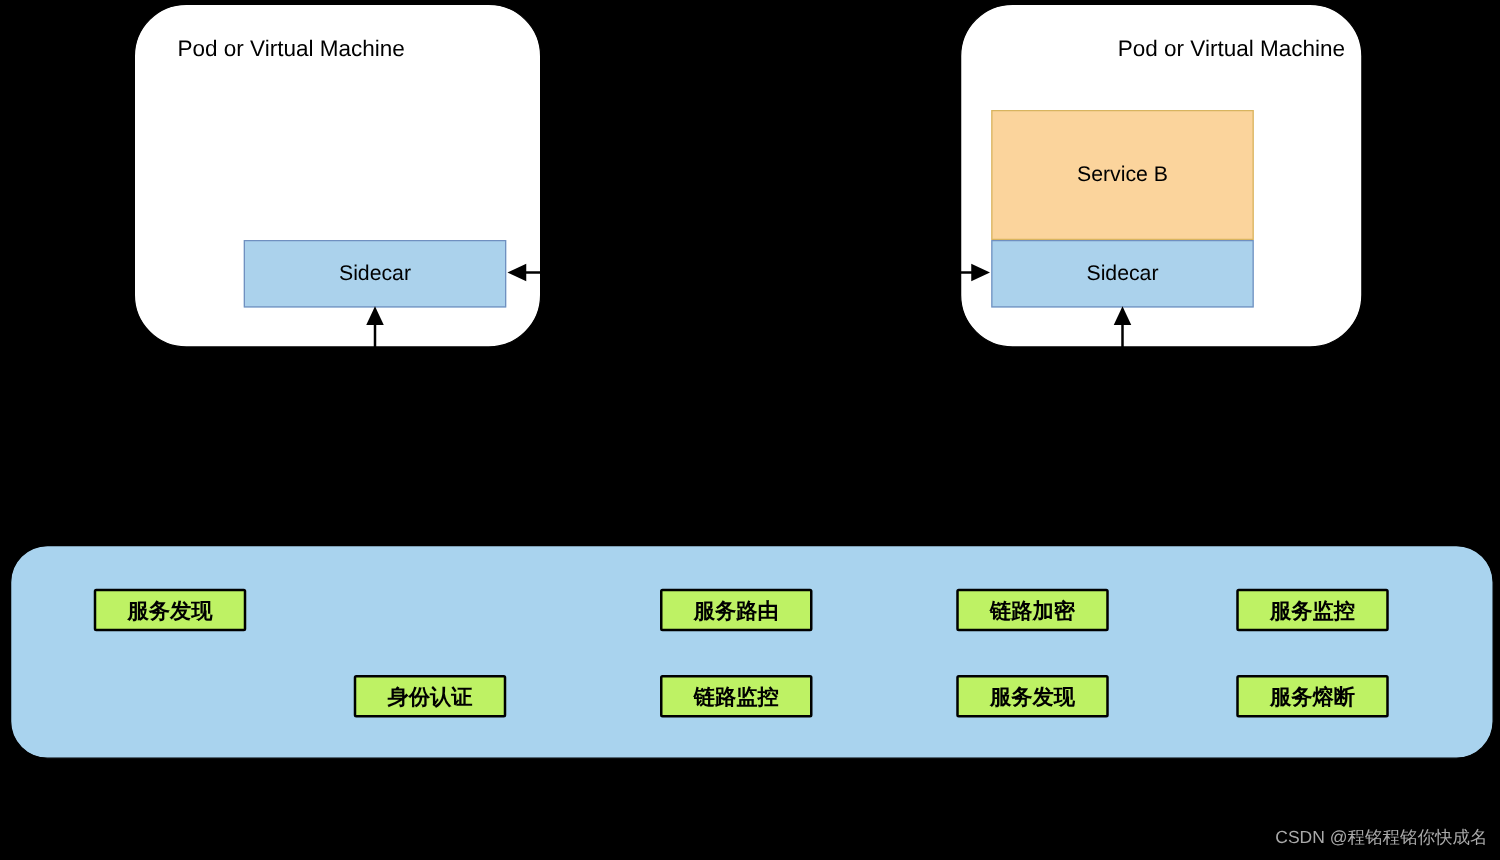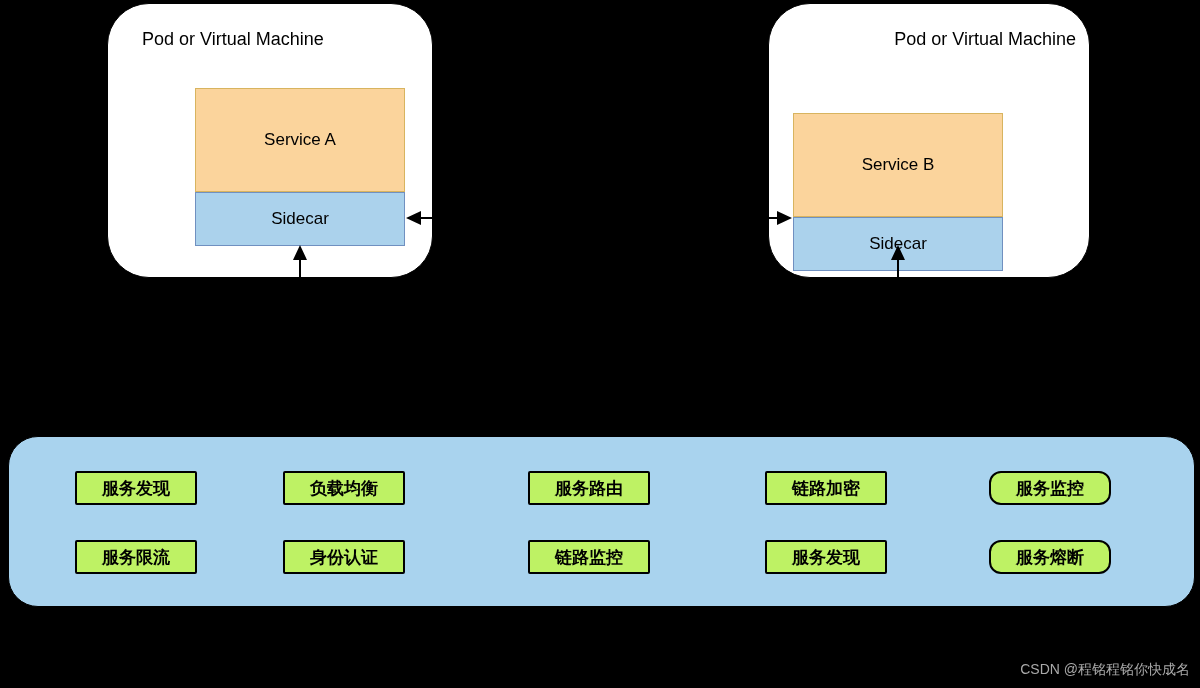--- a/index.html
+++ b/index.html
@@ -61,21 +61,21 @@
     background: var(--sidecar_fill, #ABD2EC);
     border: 1px solid var(--sidecar_border, #7090C0);
     box-sizing: border-box;
     display: flex;
     align-items: center;
     justify-content: center;
     font-size: 17px;
     color: #000000;
   }
   .pod.left  .service-box, .pod.left  .sidecar-box { left: 87px; }
-  .pod.right .service-box, .pod.right .sidecar-box { left: 24px; margin-top: 25px; }
+  .pod.right .service-box, .pod.right .sidecar-box { left: 24px; }
 
   
   .arrows {
     position: absolute;
     left: 0; top: 0;
     width: 1200px;
     height: 688px;
     pointer-events: none;
   }
 
@@ -106,39 +106,38 @@
     font-weight: 600;
     color: #000000;
     white-space: nowrap;
   }
   .row1 { top: 34px; }
   .row2 { top: 103px; }
   .col1 { left: 66px; }
   .col2 { left: 274px; }
   .col3 { left: 519px; }
   .col4 { left: 756px; }
-  .col5 { left: 980px; border-radius: 12px; }
+  .col5 { left: 980px; }
 
   .watermark {
     position: absolute;
     right: 10px;
     bottom: 9px;
     font-size: 14px;
     color: var(--watermark_color, #A9A9A9);
     white-space: nowrap;
   }
 </style>
 </head>
 <body>
 
 <div class="stage">
 
   <div class="pod left">
     <div class="pod-title">Pod or Virtual Machine</div>
-    <div class="service-box">Service A</div>
     <div class="sidecar-box">Sidecar</div>
   </div>
 
   <div class="pod right">
     <div class="pod-title">Pod or Virtual Machine</div>
     <div class="service-box">Service B</div>
     <div class="sidecar-box">Sidecar</div>
   </div>
 
   <svg class="arrows" viewBox="0 0 1200 688" xmlns="http://www.w3.org/2000/svg">
@@ -159,25 +158,23 @@
     </g>
 
     <g>
       <line x1="898" y1="312" x2="898" y2="258" stroke="#000000" stroke-width="2"></line>
       <polygon points="898,245 891,260 905,260" fill="#000000"></polygon>
     </g>
   </svg>
 
   <div class="mesh">
     <div class="feature row1 col1">服务发现</div>
-    <div class="feature row1 col2">负载均衡</div>
     <div class="feature row1 col3">服务路由</div>
     <div class="feature row1 col4">链路加密</div>
     <div class="feature row1 col5">服务监控</div>
-    <div class="feature row2 col1">服务限流</div>
     <div class="feature row2 col2">身份认证</div>
     <div class="feature row2 col3">链路监控</div>
     <div class="feature row2 col4">服务发现</div>
     <div class="feature row2 col5">服务熔断</div>
   </div>
 
   <div class="watermark">CSDN @程铭程铭你快成名</div>
 
 </div>
 

